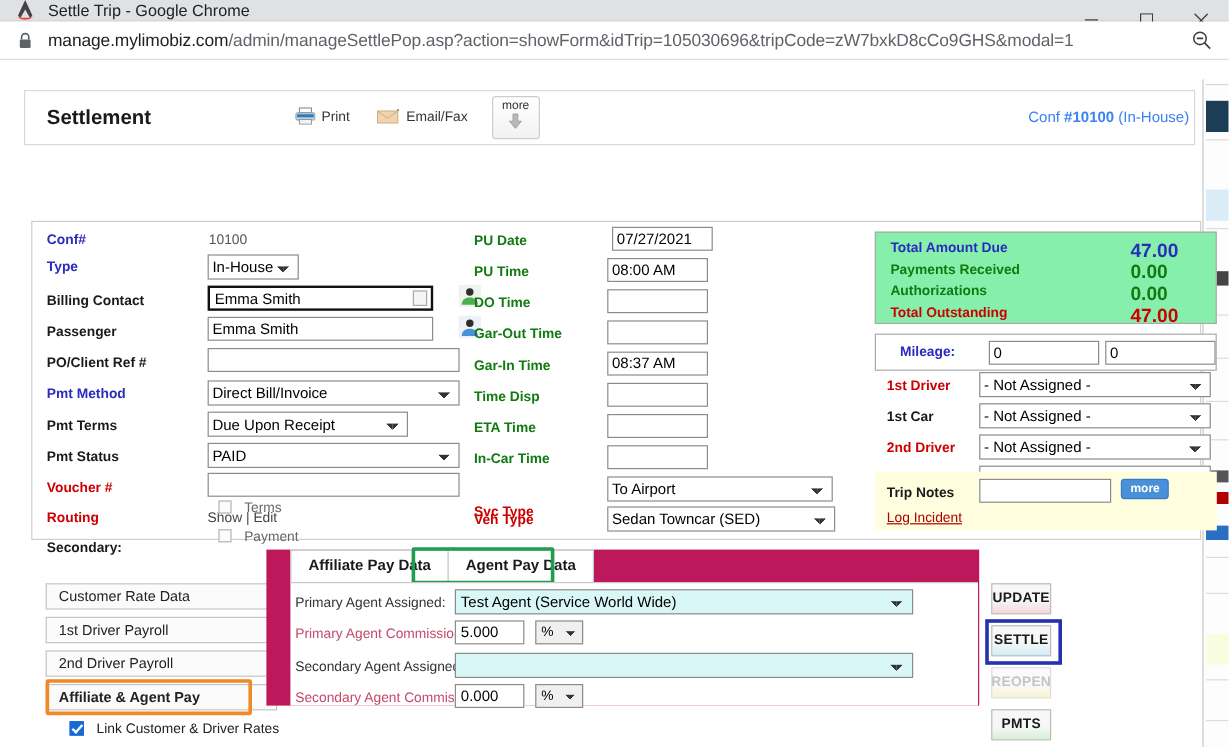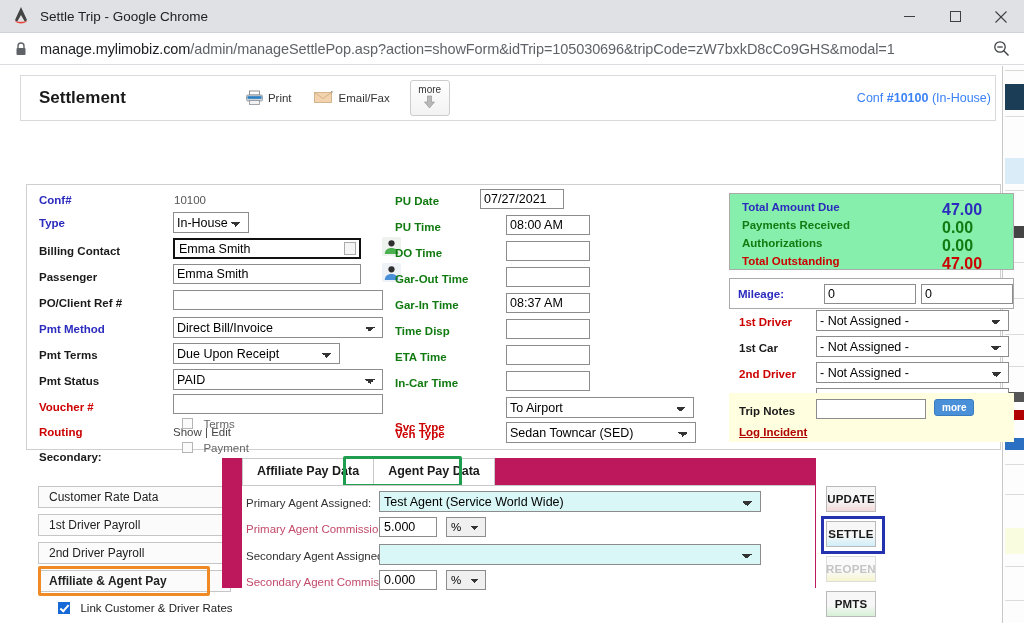--- a/index.html
+++ b/index.html
@@ -8,21 +8,21 @@
     width: 1024px; height: 623px;
     overflow: hidden;
     background: #ffffff;
     font-family: "Liberation Sans", sans-serif;
   }
 
   
   #app { position: relative; width: 1024px; height: 623px; background:#fff; }
 
   #titlebar {
-    height: 33px; background: #dfe1e5; display: flex; align-items: center;
+    height: 18px; background: #dfe1e5; display: flex; align-items: center;
     border-bottom: 1px solid #cfd2d6; position: relative;
   }
   #chrome-logo { width: 26px; height: 26px; margin-left: 8px; position: relative; flex: 0 0 auto; }
   #chrome-logo svg { display:block; }
   #win-title {
     font-size: 13.5px; color: #202124; margin-left: 6px;
     white-space: nowrap; font-family: "Liberation Sans", sans-serif;
   }
   .win-btns { position: absolute; right: 0; top: 0; height: 33px; display: flex; }
   .win-btn {
@@ -135,21 +135,21 @@
 
   #notes-box {
     position: absolute; left: 702px; top: 208px; width: 285px; height: 49px;
     background: #ffffe0;
   }
   #more-pill {
     display: inline-block; background: #4a90d9; color: #fff; font-size: 10px;
     font-weight: bold; padding: 2px 7px; border-radius: 3px; border: 1px solid #3a7bc0;
   }
   #log-incident {
-    color: #b00000; font-size: 11.5px; font-weight: bold; text-decoration: underline;
+    color: #b00000; font-size: 11.5px; font-weight: normal; text-decoration: underline;
   }
 
   
   #lower { position: absolute; left: 20px; top: 392px; width: 975px; height: 165px; }
 
   .side-btn {
     width: 193px; height: 22px; border: 1px solid #c6c6c6; background: #fbfbfb;
     font-size: 12px; color: #222; display: flex; align-items: center; padding-left: 10px;
     font-family: "Liberation Sans", sans-serif;
   }
@@ -422,21 +422,21 @@
             <span class="cbx"></span>
             <span class="lbl" style="margin-left:6px; color:#666;">Terms</span>
           </div>
           <div style="margin-top:6px;">
             <span class="cbx"></span>
             <span class="lbl" style="margin-left:6px; color:#666;">Payment</span>
           </div>
         </div>
 
         <div class="abs lbl b c-green" style="left:368px; top:10px;">PU Date</div>
-        <input class="txt abs" style="left: 453px; top: 4px; width: 84px;" value="07/27/2021">
+        <input class="txt abs" style="left: 483px; top: 4px; width: 84px;" value="07/27/2021">
 
         <div class="abs lbl b c-green" style="left:368px; top:36px;">PU Time</div>
         <input class="txt abs" style="left: 479px; top: 30px; width: 84px;" value="08:00 AM">
 
         <div class="abs lbl b c-green" style="left:368px; top:62px;">DO Time</div>
         <input class="txt abs" style="left: 479px; top: 56px; width: 84px;" value="">
 
         <div class="abs lbl b c-green" style="left:368px; top:88px;">Gar-Out Time</div>
         <input class="txt abs" style="left: 479px; top: 82px; width: 84px;" value="">
 
@@ -470,21 +470,21 @@
           <div class="amt-val" style="top:25px; color:#117a11;">0.00</div>
 
           <div class="amt-row" style="left:12px; top:43px; color:#117a11;">Authorizations</div>
           <div class="amt-val" style="top:43px; color:#117a11;">0.00</div>
 
           <div class="amt-row" style="left:12px; top:61px; color:#cc0000;">Total Outstanding</div>
           <div class="amt-val" style="top:61px; color:#cc0000;">47.00</div>
         </div>
 
         <div id="mileage-box">
-          <span class="lbl b c-blue" style="margin-left:8px; width:84px;">Mileage:</span>
+          <span class="lbl b c-blue" style="margin-left:20px; width:84px;">Mileage:</span>
           <input class="txt" style="width: 92px; margin-left: 3px;" value="0">
           <input class="txt" style="width: 92px; margin-left: 5px;" value="0">
         </div>
 
         <div class="abs lbl b c-red" style="left:712px; top:131px;">1st Driver</div>
         <select class="sel abs" style="left:789px; top:125px; width:193px;">
           <option>- Not Assigned -</option>
         </select>
 
         <div class="abs lbl b c-dark" style="left:712px; top:157px;">1st Car</div>

